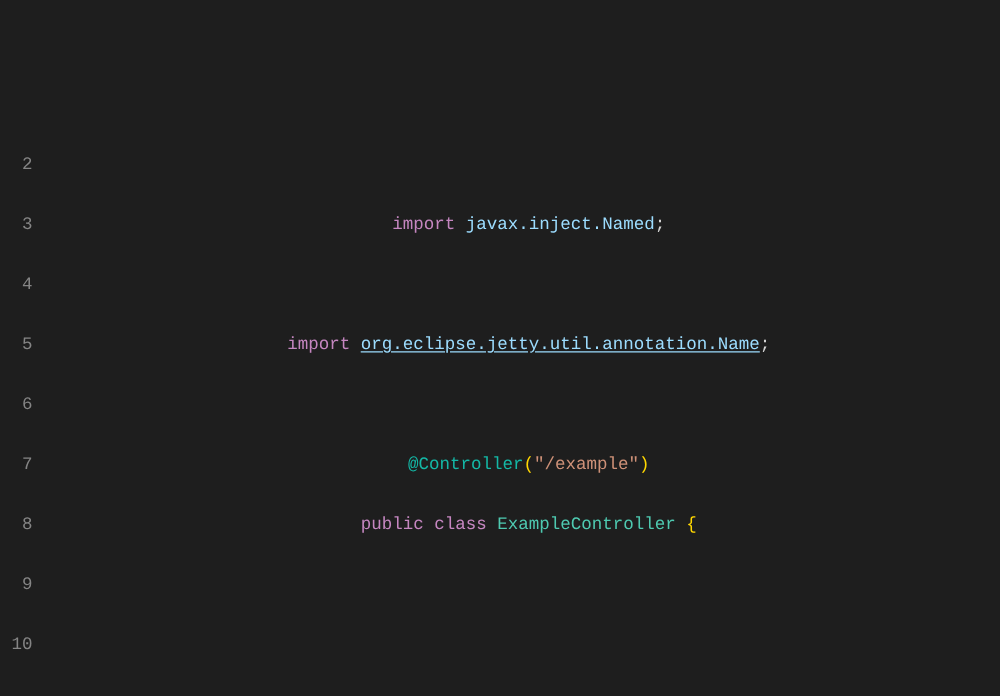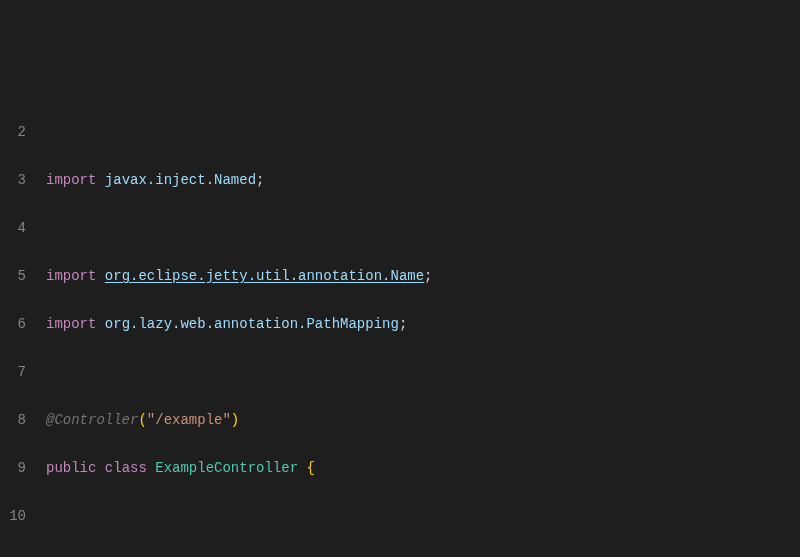--- a/index.html
+++ b/index.html
@@ -17,26 +17,26 @@
   .editor { display: flex; }
   .gutter {
     width: 36px;
     flex: 0 0 36px;
     text-align: right;
     padding-right: 10px;
     color: #858585;
     user-select: none;
   }
   .code { flex: 1; padding-left: 10px; position: relative; }
-  .line { height: 24px; display: block; position: relative; }
+  .line { height: 24px; display: block; position: relative; text-align: center; }
   .ln { height: 24px; display: block; }
   .kw { color: #c586c0; }          
   .type { color: #4ec9b0; }        
   .str { color: #ce9178; }         
-  .anno { color: #737373; font-style: italic; }        
+  .anno { color: #14b8a6; }        
   .pkg { color: #9cdcfe; }
   .brace { color: #ffd700; }
   .warn {
     text-decoration-line: underline;
     text-decoration-style: wavy;
     text-decoration-color: #cca700;
     text-decoration-thickness: 1px;
     text-underline-offset: 2px;
     text-decoration: underline;
   }
@@ -69,21 +69,20 @@
 
 
 
 
   </div>
   <div class="code">
 <span class="line"> </span>
 <span class="line"><span class="kw">import</span> <span class="pkg">javax.inject.Named</span><span>;</span></span>
 <span class="line"> </span>
 <span class="line"><span class="kw">import</span> <span class="pkg warn">org.eclipse.jetty.util.annotation.Name</span><span>;</span></span>
-<span class="line"><span class="kw">import</span> <span class="pkg">org.lazy.web.annotation.PathMapping</span><span>;</span></span>
 <span class="line"> </span>
 <span class="line"><span class="anno">@Controller</span><span class="brace">(</span><span class="str">"/example"</span><span class="brace">)</span></span>
 <span class="line"><span class="kw">public</span> <span class="kw">class</span> <span class="type">ExampleController</span> <span class="brace">{</span></span>
 
 
 
 
 
 
 

